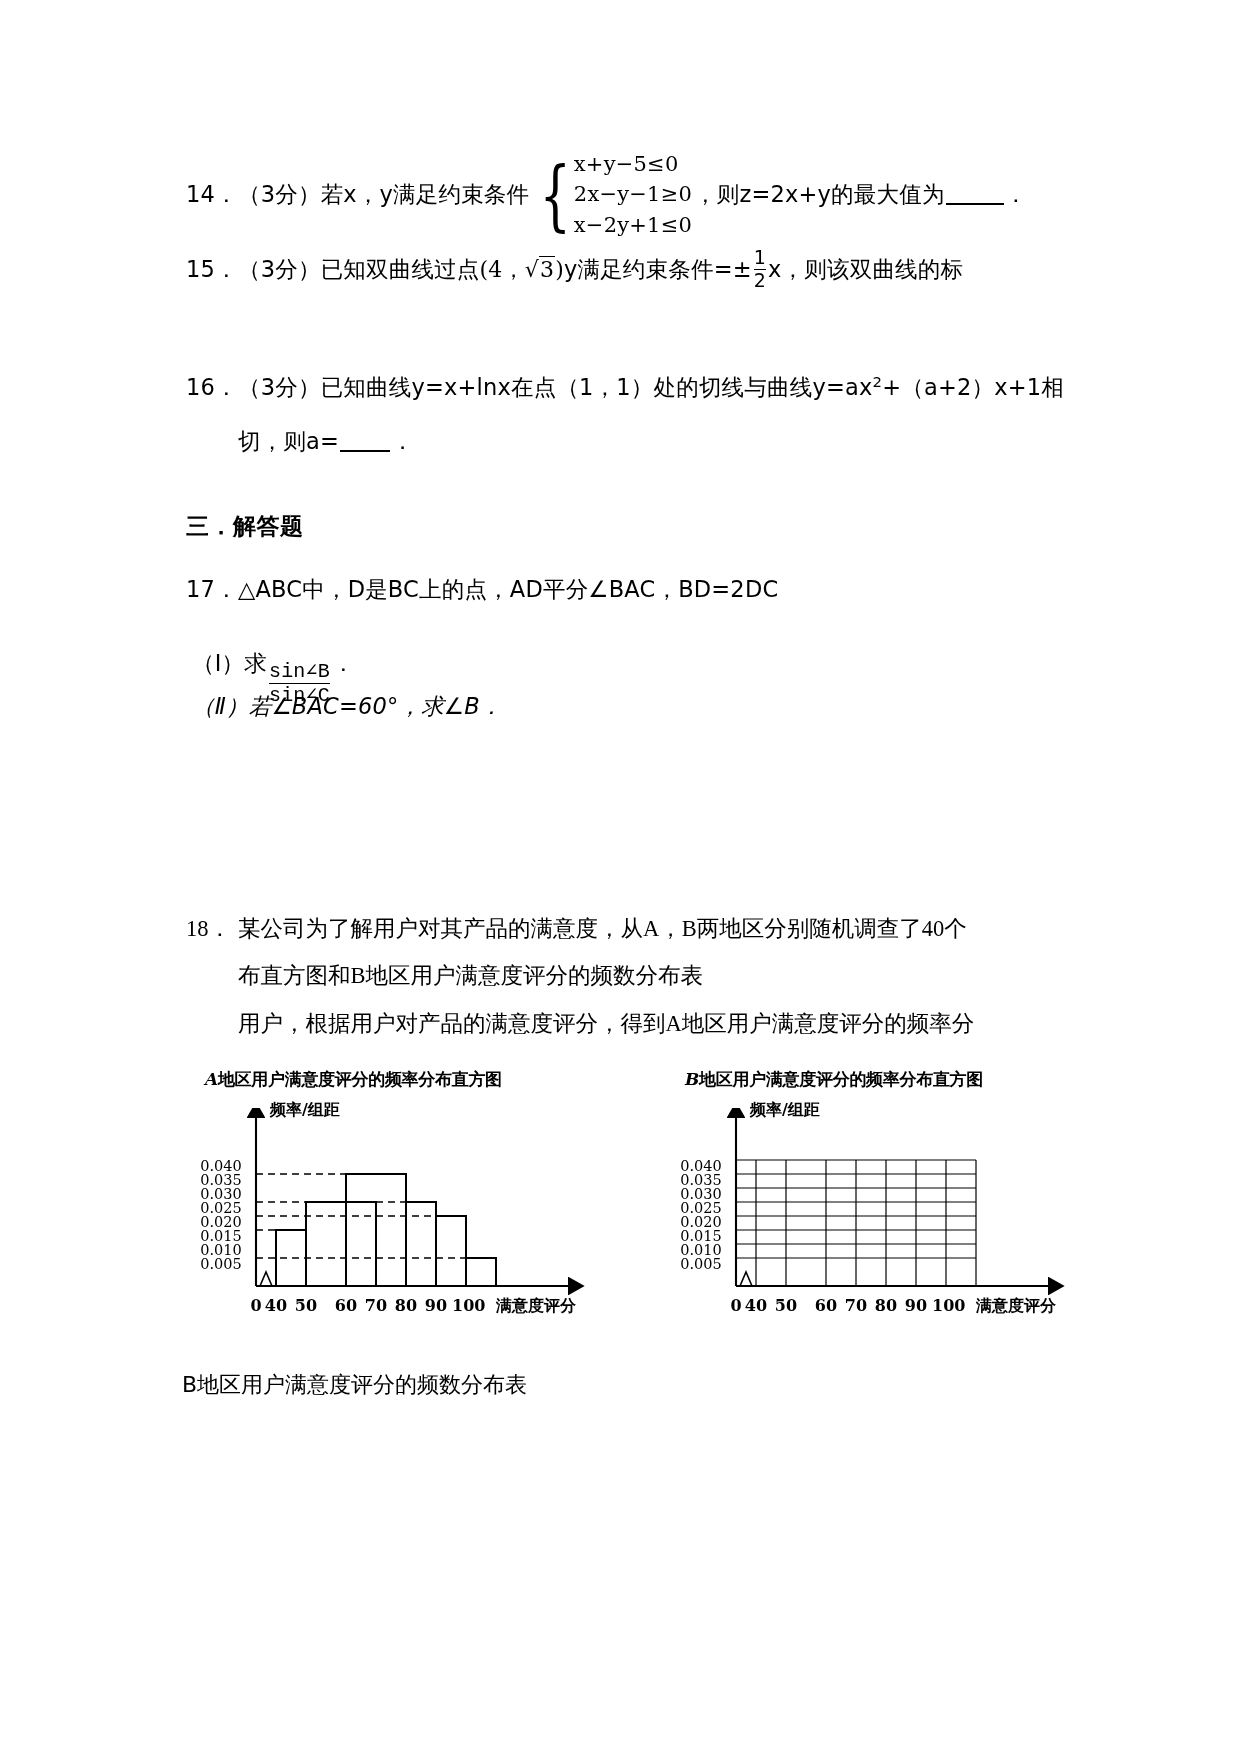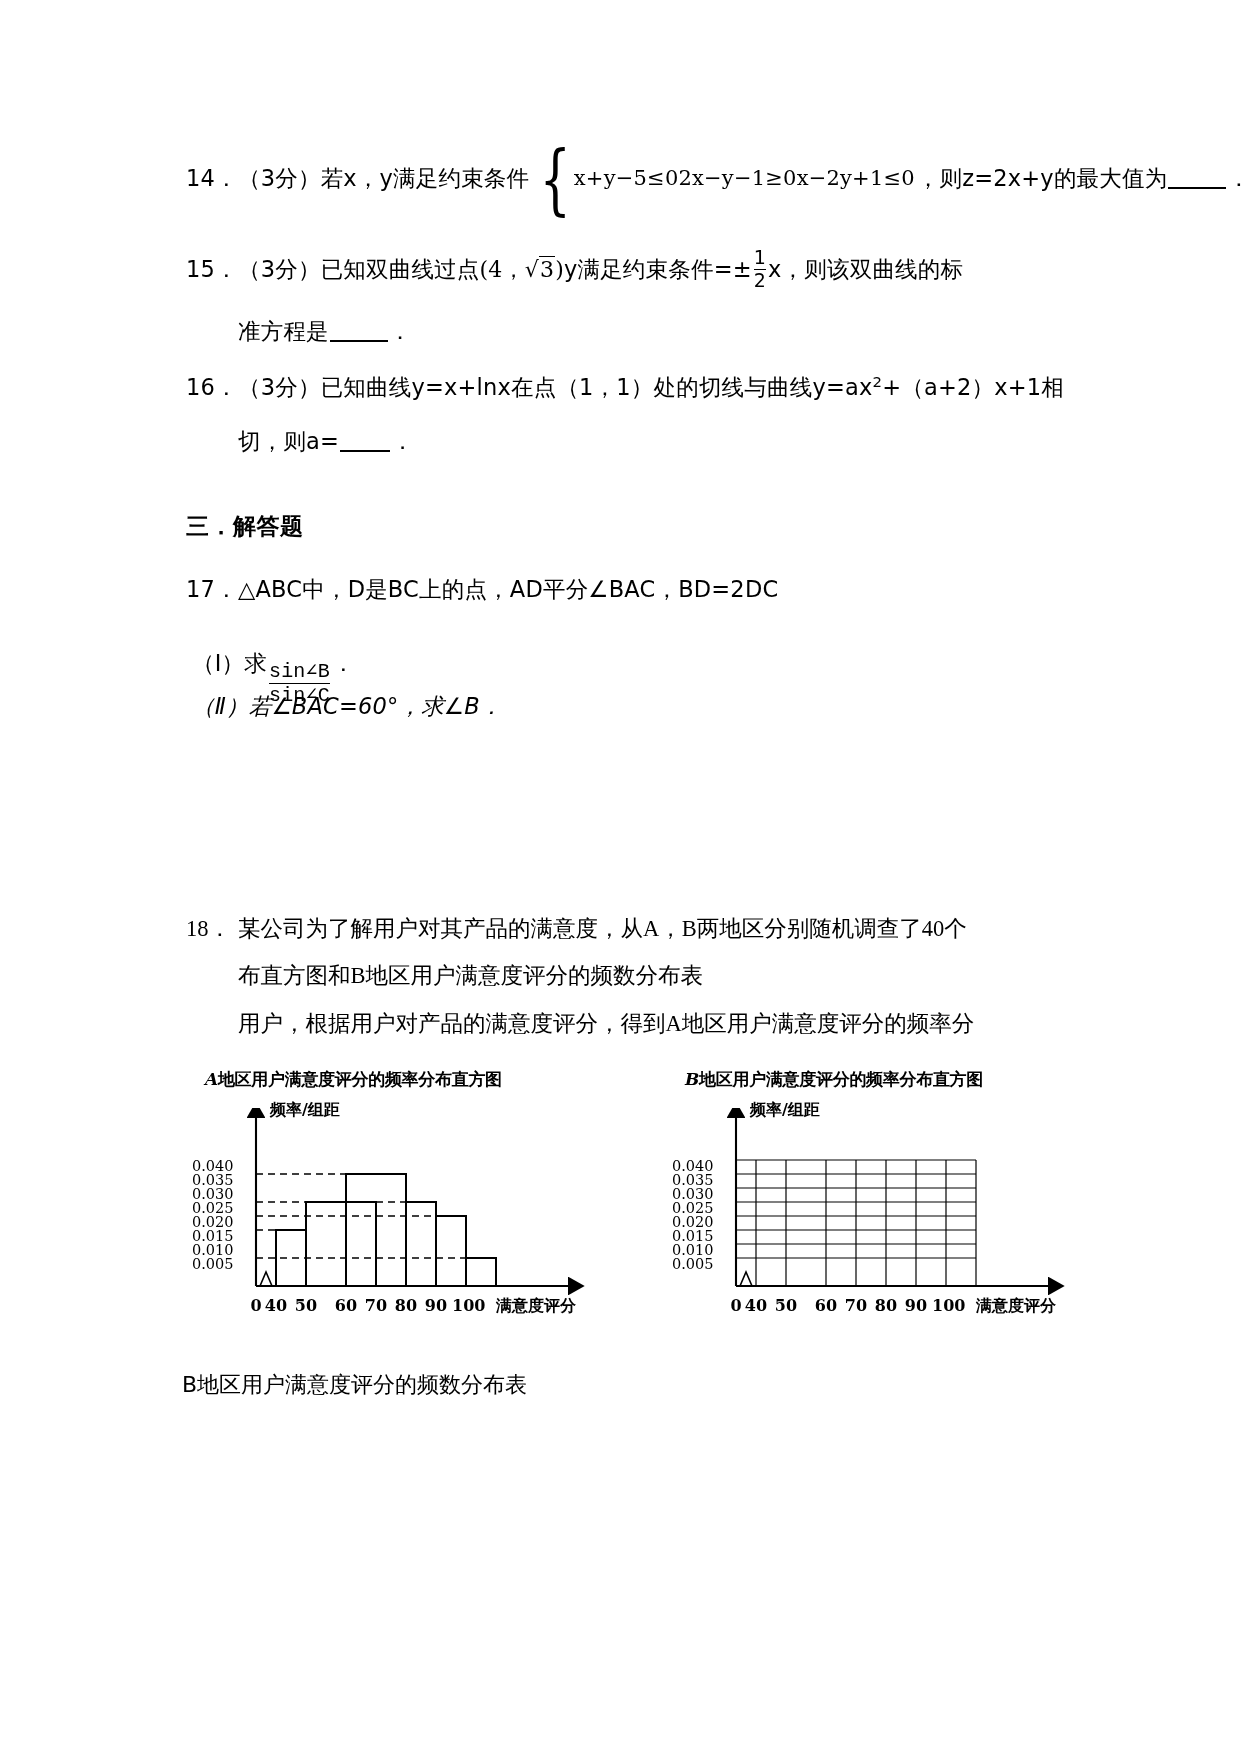--- a/index.html
+++ b/index.html
@@ -61,21 +61,21 @@
   .brace {
     font-size: 76px;
     line-height: 0.78;
     font-family: "DejaVu Serif", serif;
     transform: scaleX(0.65);
     margin-right: -6px;
     font-weight: 300;
   }
   .sys-rows {
     display: flex;
-    flex-direction: row;
+    flex-direction: column;
     justify-content: center;
     font-size: 21px;
     line-height: 1.45;
     font-family: "DejaVu Serif", serif;
   }
   .sys-rows span { white-space: nowrap; }
   
   .frac {
     display: inline-flex;
     flex-direction: column;
@@ -129,21 +129,21 @@
   .axis-label {
     position: absolute;
     font-size: 16px;
     font-weight: 600;
     white-space: nowrap;
   }
   .ytick {
     position: absolute;
     font-size: 14.5px;
     font-family: "DejaVu Serif", serif;
-    text-align: left;
+    text-align: center;
     white-space: nowrap;
   }
   .xtick {
     position: absolute;
     font-size: 16px;
     font-family: "DejaVu Serif", serif;
     font-weight: 700;
     text-align: center;
     white-space: nowrap;
   }
@@ -175,23 +175,20 @@
           <span>x−2y+1≤0</span>
         </span>
       </span><span>，则z=2x+y的最大值为</span><span class="blank"></span><span>．</span>
   </div>
 
   <div class="q" style="left:186px; top:248px;">
     <span class="num">15．</span><span>（3分）</span><span>已知双曲线过点</span><span class="paren-serif">(<span>4</span>，<span class="sqrt">√<span style="border-top:1.4px solid #000; padding:0 1px;">3</span></span>)</span><span>y满足约束条件=±</span><span class="frac">
         <span class="nu">1</span>
         <span class="den">2</span>
       </span><span>x，则该双曲线的标</span>
-  </div>
-  <div class="q indent" style="left:186px; top:310px;">
-    <span>准方程是</span><span class="blank"></span><span>．</span>
   </div>
 
   <div class="q" style="left:186px; top:366px;">
     <span class="num">16．</span><span>（3分）</span><span>已知曲线y=x+lnx在点（1，1）处的切线与曲线y=ax</span><sup>2</sup><span>+（a+2）x+1相</span>
   </div>
   <div class="q indent" style="left:186px; top:420px;">
     <span>切，则a=</span><span class="blank-sm"></span><span>．</span>
   </div>
 
   <div class="section-head" style="left:186px; top:511px;">三．解答题</div>

